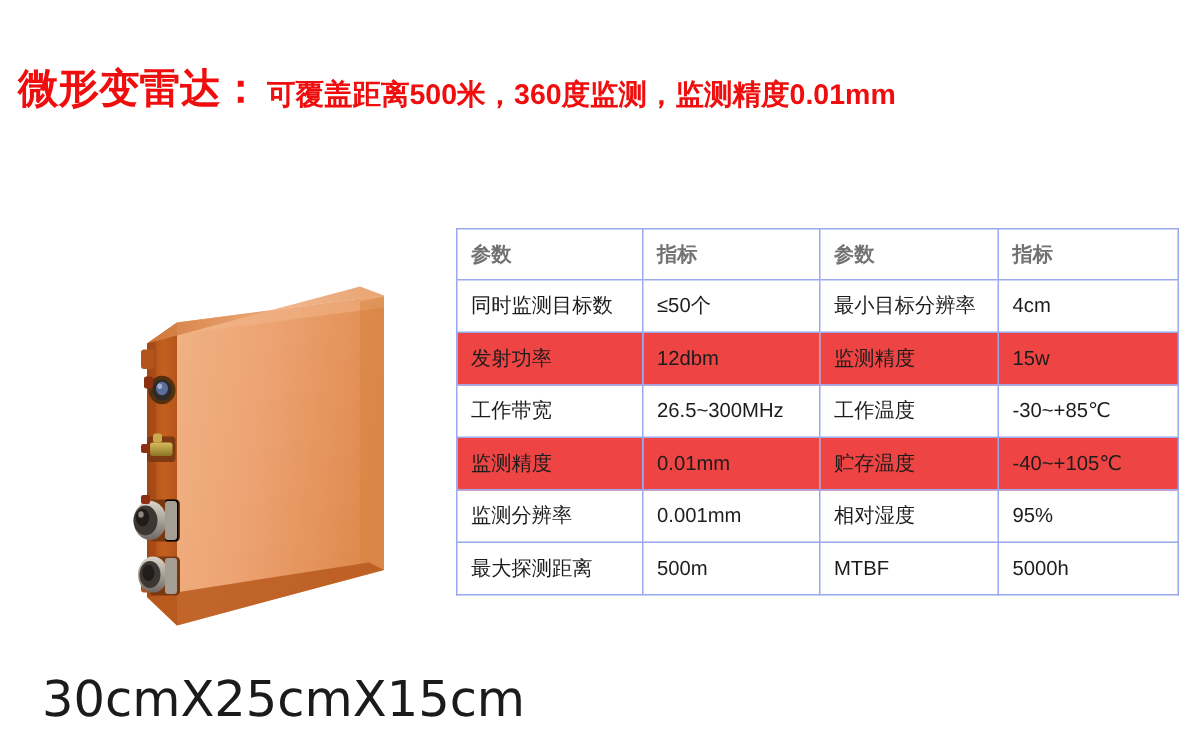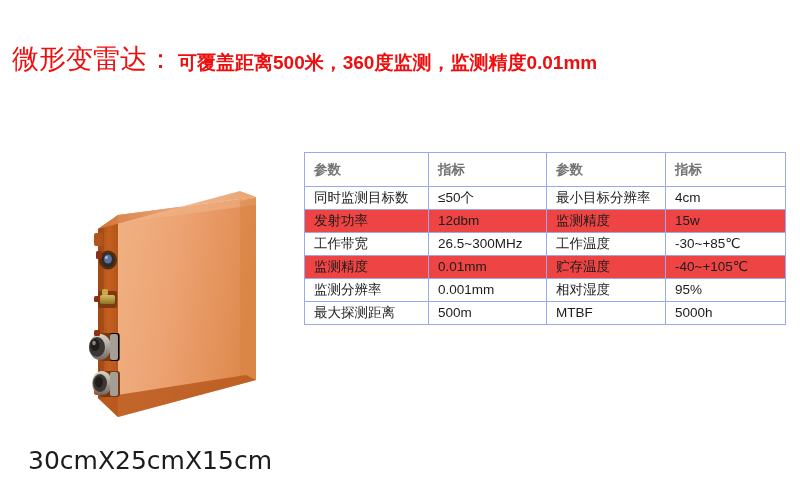--- a/index.html
+++ b/index.html
@@ -21,21 +21,21 @@
     position: absolute;
     left: 12px;
     top: 46px;
     display: flex;
     align-items: baseline;
     white-space: nowrap;
   }
   .title-main {
     color: #f00d0d;
     font-size: 27px;
-    font-weight: normal;
+    font-weight: bold;
     letter-spacing: 0px;
     line-height: 1;
   }
   .title-sub {
     color: #f00d0d;
     font-size: 19px;
     font-weight: bold;
     line-height: 1;
     margin-left: 4px;
     position: relative;
@@ -53,21 +53,21 @@
   .device-svg {
     display: block;
     width: 220px;
     height: 245px;
   }
 
   .caption {
     position: absolute;
     left: 28px;
     top: 446px;
-    font-size: 25px;
+    font-size: 33px;
     color: #1b1b1b;
     letter-spacing: 0px;
     font-family: "DejaVu Sans", "Liberation Sans", sans-serif;
   }
 
   
   .spec-table-wrap {
     position: absolute;
     left: 304px;
     top: 152px;
@@ -94,21 +94,21 @@
     color: #1c1c1c;
     font-weight: normal;
     line-height: 1.32;
   }
   table.spec thead th {
     color: #737373;
     font-weight: bold;
     height: 33px;
     background: #ffffff;
   }
-  table.spec tbody tr { height: 23px; }
+  table.spec tbody tr { height: 35px; }
   table.spec tbody tr.alt > td { background: #ef4444; }
   table.spec tbody tr.tall { height: 62px; }
   table.spec td .ml { display: block; }
   table.spec td .ml + .ml { margin-top: 2px; }
 </style>
 </head>
 <body>
 
 <div class="title-bar">
   <span class="title-main">微形变雷达：</span>

